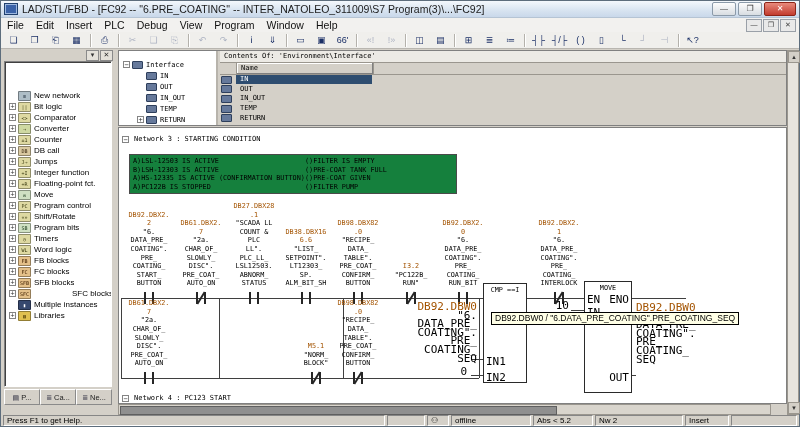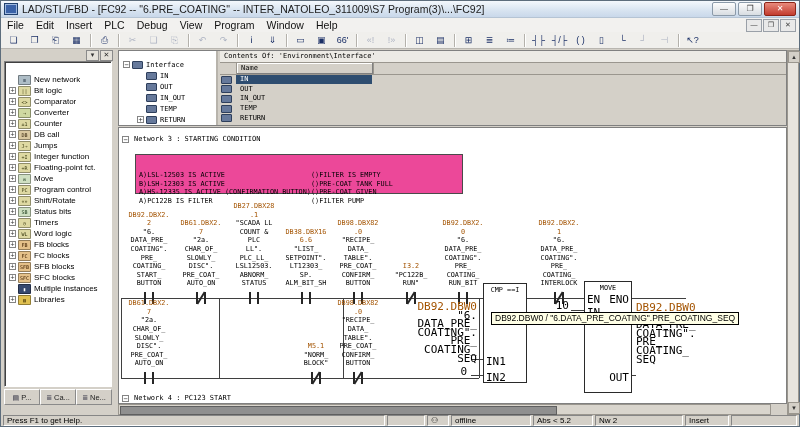--- a/index.html
+++ b/index.html
@@ -33,21 +33,21 @@
     text-align:center;color:#1a2f66;padding:0 1px}
   .tbtn.dim{opacity:.32}
   .tsep{width:1px;height:13px;background:#b4b1ab;margin:0 3px;box-shadow:1px 0 0 #fff}
 
   
   #sidebar{position:absolute;left:1px;top:49px;width:113px;height:357px;background:#d4d0c8}
   #sb-head{position:absolute;right:2px;top:0;display:flex;gap:1px}
   .sbh-btn{width:11px;height:9px;border:1px solid #8a8a8a;background:#e4e1da;font-size:7px;line-height:8px;text-align:center;color:#333}
   #sb-tree{position:absolute;left:2px;top:11px;width:108px;height:326px;background:#fff;
     border:1px solid #808080;border-right-color:#fff;border-bottom-color:#fff;
-    box-shadow:inset 1px 1px 0 #404040;overflow:hidden;padding-top:12px;box-sizing:border-box}
+    box-shadow:inset 1px 1px 0 #404040;overflow:hidden;padding-top:28px;box-sizing:border-box}
   .titem{display:flex;align-items:center;height:11px;font-size:8px;color:#000;white-space:nowrap;padding-left:4px}
   .pm{width:7px;height:7px;border:1px solid #848484;background:#fff;font-size:7px;line-height:6px;text-align:center;color:#333;
       margin-right:2px;flex:0 0 auto;box-sizing:border-box}
   .pm.none{border-color:transparent;background:transparent;color:transparent}
   .badge{min-width:11px;height:8px;border-radius:1px;font-size:5px;line-height:8px;text-align:center;margin-right:3px;
       border:1px solid rgba(0,0,0,.35);flex:0 0 auto;font-family:"DejaVu Sans Mono",monospace}
   #sb-tabs{position:absolute;left:2px;bottom:2px;display:flex;width:108px}
   .sbtab{flex:1;height:14px;border:1px solid #8a8a8a;border-top-color:#fff;border-left-color:#fff;background:#d4d0c8;
       font-size:7.5px;line-height:13px;display:flex;align-items:center;justify-content:center;gap:2px;color:#222}
   .sbtab .ti{font-size:7px;color:#334}
@@ -68,22 +68,22 @@
       font-size:7px;line-height:10px;padding-left:4px;box-shadow:inset -1px -1px 0 #808080,inset 1px 1px 0 #fff}
   .crow{display:flex;align-items:center;height:9.6px}
   .crow .cicon{width:16px;display:flex;justify-content:center}
   .crow .cname{width:132px;font-family:"DejaVu Sans Mono",monospace;font-size:7px;line-height:9px;padding-left:4px;color:#000}
   .crow.sel .cname{background:#2e4d70;color:#fff}
 
   
   #codepane{position:absolute;left:117px;top:126px;width:669px;height:277px;background:#fff;
       border:1px solid #808080;box-sizing:border-box;overflow:hidden;font-family:"DejaVu Sans Mono",monospace}
   .net-title{position:absolute;display:flex;align-items:center;gap:3px;font-size:7px;color:#000;white-space:nowrap}
-  #comment{position:absolute;left:16px;top:26px;width:328px;height:40px;background:#ec4899;border:1px solid #4a4a4a;
-      padding:16px 3px;box-sizing:border-box}
+  #comment{position:absolute;left:10px;top:26px;width:328px;height:40px;background:#15803d;border:1px solid #4a4a4a;
+      padding:2px 3px;box-sizing:border-box}
   .cline{display:flex;font-size:6.8px;line-height:8.6px;color:#000;white-space:pre}
   .cline .cl{width:172px;flex:0 0 auto}
 
   
   .hl,.vl{position:absolute;background:#3f3f3f}
   .hl{height:1px}.vl{width:1px}
   .contact{position:absolute;width:16px;height:12px}
   .contact i{position:absolute;top:0;width:2px;height:12px;background:#262626}
   .contact i.l{left:3px}.contact i.r{right:3px}
   .contact u{position:absolute;left:7px;top:-1px;width:2px;height:14px;background:#262626;transform:rotate(32deg)}
@@ -247,21 +247,21 @@
           <div style="overflow: hidden;">Program control</div>
         </div>
         <div class="titem">
           <div class="pm">+</div>
           <div class="badge" style="background: rgb(222, 217, 162); color: rgb(58, 58, 16);">«»</div>
           <div style="overflow: hidden;">Shift/Rotate</div>
         </div>
         <div class="titem">
           <div class="pm">+</div>
           <div class="badge" style="background: rgb(207, 224, 194); color: rgb(32, 64, 32);">SB</div>
-          <div style="overflow: hidden;">Status bits</div>
+          <div style="overflow: hidden;">Program bits</div>
         </div>
         <div class="titem">
           <div class="pm">+</div>
           <div class="badge" style="background: rgb(222, 217, 162); color: rgb(58, 58, 16);">◷</div>
           <div style="overflow: hidden;">Timers</div>
         </div>
         <div class="titem">
           <div class="pm">+</div>
           <div class="badge" style="background: rgb(222, 217, 162); color: rgb(58, 58, 16);">WL</div>
           <div style="overflow: hidden;">Word logic</div>
@@ -277,21 +277,21 @@
           <div style="overflow: hidden;">FC blocks</div>
         </div>
         <div class="titem">
           <div class="pm">+</div>
           <div class="badge" style="background: rgb(228, 192, 137); color: rgb(64, 32, 0);">SFB</div>
           <div style="overflow: hidden;">SFB blocks</div>
         </div>
         <div class="titem">
           <div class="pm">+</div>
           <div class="badge" style="background: rgb(228, 192, 137); color: rgb(64, 32, 0);">SFC</div>
-          <div style="overflow: hidden;">SFC blocks</div>
+          <div style="overflow: hidden; margin-left: 38px;">SFC blocks</div>
         </div>
         <div class="titem">
           <div class="pm none"></div>
           <div class="badge" style="background: rgb(54, 72, 110); color: rgb(255, 255, 255);">▮</div>
           <div style="overflow: hidden;">Multiple instances</div>
         </div>
         <div class="titem">
           <div class="pm">+</div>
           <div class="badge" style="background: rgb(224, 192, 80); color: rgb(64, 48, 0);">▤</div>
           <div style="overflow: hidden;">Libraries</div>
@@ -394,21 +394,21 @@
 
   <div id="codepane">
     <div class="net-title" style="left:3px;top:7px">
       <span class="pm">−</span>
       <span>Network 3 : STARTING CONDITION</span>
     </div>
     <div id="comment">
         <div class="cline"><div class="cl">A)LSL-12503 IS ACTIVE</div><div class="cr">()FILTER IS EMPTY</div></div>
         <div class="cline"><div class="cl">B)LSH-12303 IS ACTIVE</div><div class="cr">()PRE-COAT TANK FULL</div></div>
         <div class="cline"><div class="cl">A)HS-12335 IS ACTIVE (CONFIRMATION BUTTON)</div><div class="cr">()PRE-COAT GIVEN</div></div>
-        <div class="cline"><div class="cl">A)PC122B IS FILTER</div><div class="cr">()FILTER PUMP</div></div>
+        <div class="cline"><div class="cl">A)PC122B IS STOPPED</div><div class="cr">()FILTER PUMP</div></div>
       </div>
     <div id="ladder" style="position:absolute;left:0;top:0;right:0;bottom:0">
         <div class="hl" style="left: 2px; top: 170px; width: 362px;"></div>
         <div class="hl" style="left: 406px; top: 170px; width: 59px;"></div>
         <div class="hl" style="left: 510px; top: 170px; width: 57px;"></div>
         <div class="hl" style="left: 2px; top: 250px; width: 358px;"></div>
         <div class="vl" style="left: 2px; top: 170px; height: 80px;"></div>
         <div class="vl" style="left: 100px; top: 170px; height: 80px;"></div>
         <div class="vl" style="left: 224px; top: 170px; height: 80px;"></div>
         <div class="vl" style="left: 360px; top: 170px; height: 80px;"></div>

